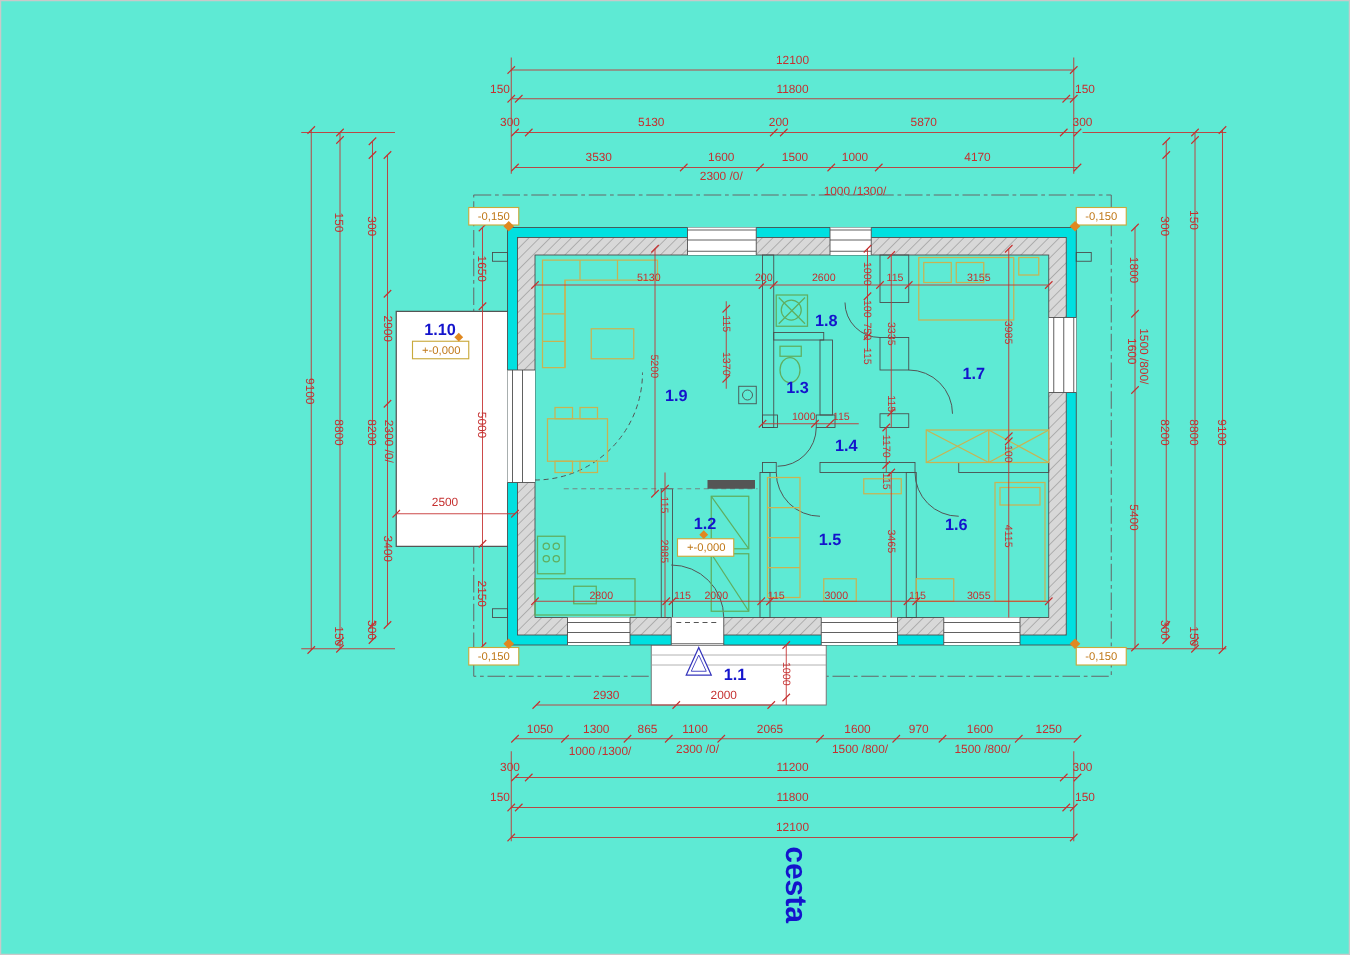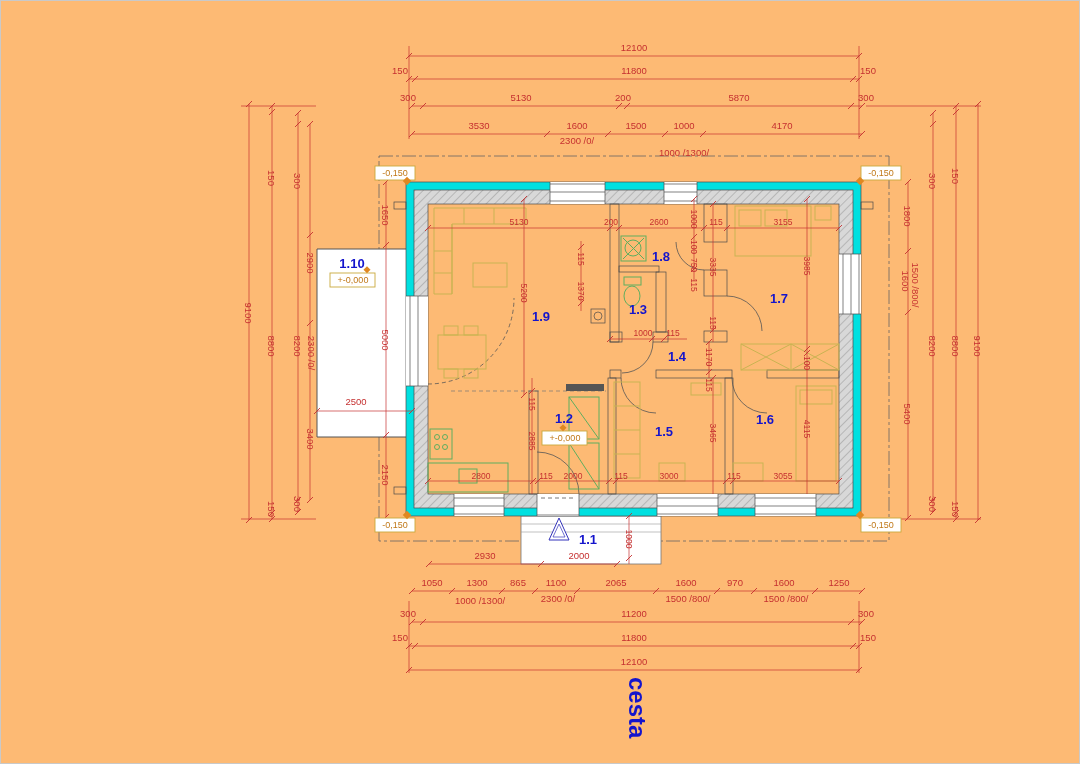--- a/index.html
+++ b/index.html
@@ -1,16 +1,16 @@
 <!DOCTYPE html>
 <html><head>
 <meta charset="utf-8">
 <style>
   html,body{margin:0;padding:0;background:#fff;}
-  .page{position:relative;width:1080px;height:764px;background:#fdba74;
+  .page{position:relative;width:1080px;height:764px;background:#5eead4;
         border:1px solid #c9c9c9;box-sizing:border-box;overflow:hidden;
         font-family:"Liberation Sans",sans-serif;}
   svg{position:absolute;left:0;top:0;}
   text{font-family:"Liberation Sans","DejaVu Sans",sans-serif;}
   .dim{fill:#c53030;font-size:9.5px;}
   .dimi{fill:#c53030;font-size:8.5px;}
   .room{fill:#1414cc;font-size:13px;font-weight:bold;}
   .lvl{fill:#c07818;font-size:9px;}
   .road{fill:#1414cc;font-size:24px;font-weight:bold;}
   .rl{stroke:#c53030;stroke-width:0.7;fill:none;}

